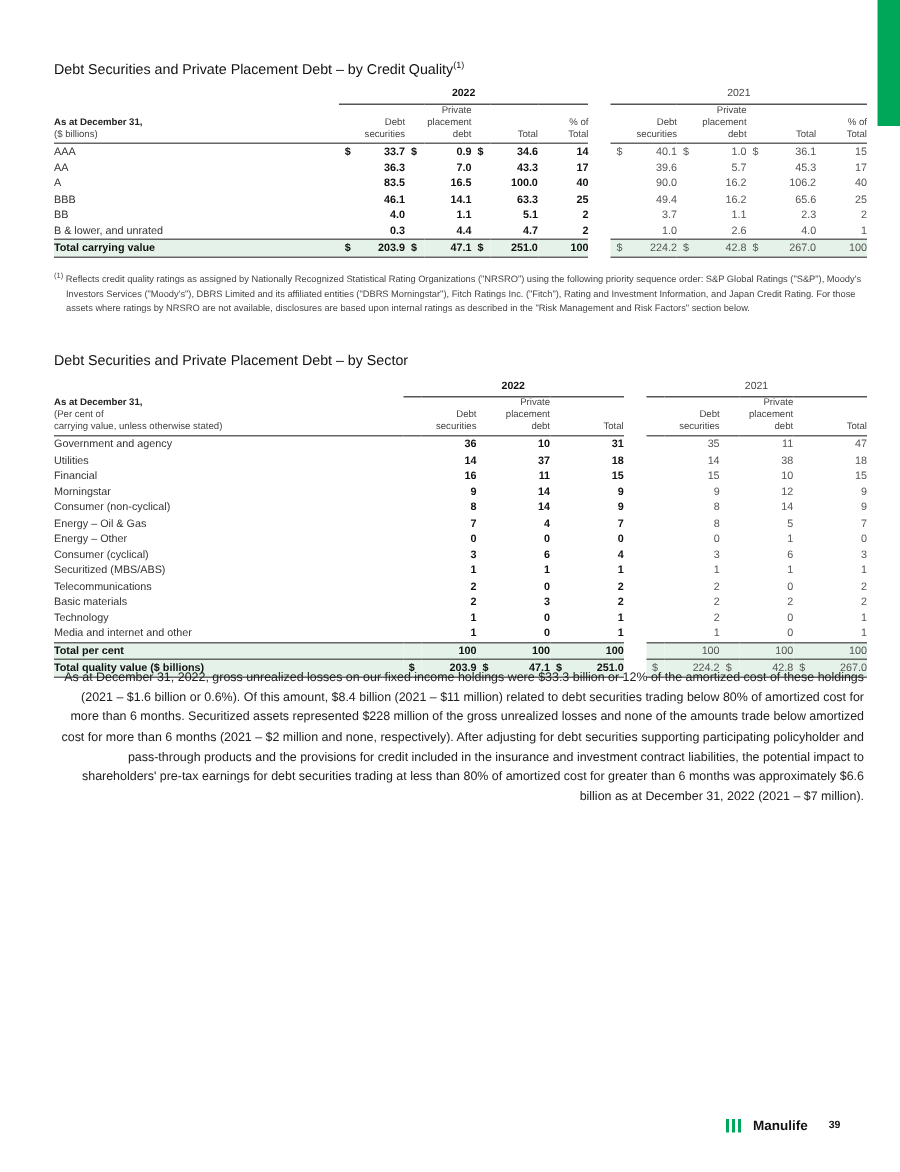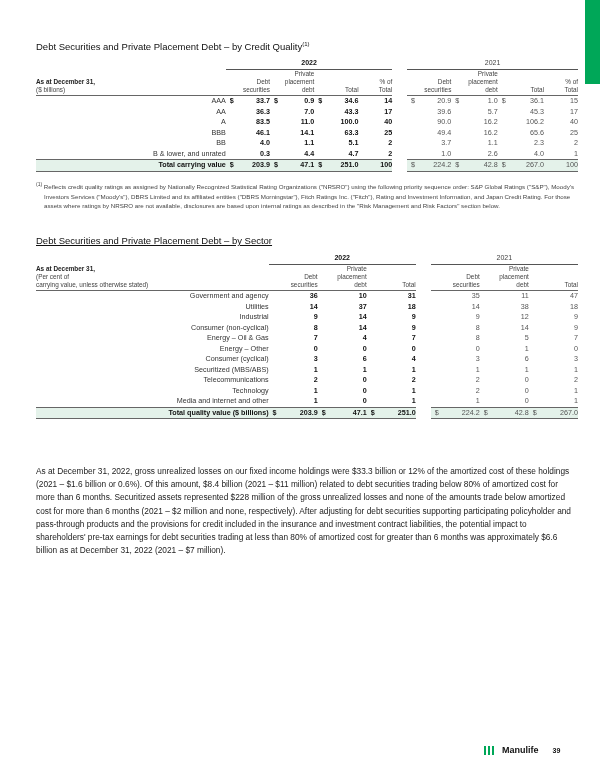--- a/index.html
+++ b/index.html
@@ -17,31 +17,31 @@
   h2 sup { font-size: 6px; }
   table { position: absolute; left: 36px; width: 542px; border-collapse: collapse; font-size: 7.2px; }
   td, th { padding: 0; height: 10.5px; line-height: 10.5px; white-space: nowrap; }
   th { font-weight: normal; color: #444; font-size: 6.4px; line-height: 8px; vertical-align: bottom; }
   .year-row th { font-size: 7px; height: 13px; line-height: 13px; }
   .y22 { font-weight: bold; color: #111; border-bottom: 1px solid #555; }
   .y21 { color: #444; border-bottom: 1px solid #555; }
   .gap { width: 12px; border: none !important; }
   .hdr-row th { border-bottom: 1px solid #666; padding-bottom: 1px; }
   .hdr-row th.gap { border-bottom: none; }
-  td.label { text-align: right; color: #333; }
+  td.label { text-align: left; color: #333; }
   td.num { text-align: right; }
   td.b { font-weight: bold; color: #111; }
   td.l { color: #555; }
   td.cur { text-align: left; padding-left: 4px; }
   tr.total td { background: #e4f2ea; border-top: 1px solid #666; border-bottom: 1px solid #666; font-weight: bold; color: #111; }
   tr.total td.l { font-weight: normal; color: #555; }
   tr.total td.gap { background: #fff; border: none; }
   .footnote { position: absolute; left: 36px; top: 180px; width: 540px; font-size: 6.2px; line-height: 9.5px; color: #444; margin: 0; padding-left: 8px; text-indent: -8px; }
   .footnote sup { font-size: 5px; }
-  .para { position: absolute; left: 36px; top: 465px; width: 540px; font-size: 8.3px; line-height: 13.2px; color: #222; margin: 0; }
+  .para { position: absolute; left: 36px; top: 445px; width: 540px; font-size: 8.3px; line-height: 13.2px; color: #222; margin: 0; text-align: right; }
   .footer { position: absolute; top: 745px; left: 484px; display: flex; align-items: center; }
   .logo-bars { display: flex; gap: 2px; margin-right: 8px; }
   .logo-bars span { width: 2px; height: 9px; background: #00a758; display: block; }
   .brand { font-weight: bold; font-size: 9px; color: #111; }
   .page-num { font-size: 7px; color: #111; margin-left: 14px; font-weight: bold; }
 </style>
 </head>
 <body>
 
 <div class="side-bar"></div>
@@ -92,21 +92,21 @@
         <td class="label">AAA</td>
         <td class="cur b">$</td>
         <td class="num b">33.7</td>
         <td class="cur b">$</td>
         <td class="num b">0.9</td>
         <td class="cur b">$</td>
         <td class="num b">34.6</td>
         <td class="num b">14</td>
         <td class="gap"></td>
         <td class="cur l">$</td>
-        <td class="num l">20.9</td>
+        <td class="num l">40.1</td>
         <td class="cur l">$</td>
         <td class="num l">1.0</td>
         <td class="cur l">$</td>
         <td class="num l">36.1</td>
         <td class="num l">15</td>
       </tr>
       <tr>
         <td class="label">AA</td>
         <td class="cur b"></td>
         <td class="num b">36.3</td>
@@ -122,21 +122,21 @@
         <td class="num l">5.7</td>
         <td class="cur l"></td>
         <td class="num l">45.3</td>
         <td class="num l">17</td>
       </tr>
       <tr>
         <td class="label">A</td>
         <td class="cur b"></td>
         <td class="num b">83.5</td>
         <td class="cur b"></td>
-        <td class="num b">11.0</td>
+        <td class="num b">16.5</td>
         <td class="cur b"></td>
         <td class="num b">100.0</td>
         <td class="num b">40</td>
         <td class="gap"></td>
         <td class="cur l"></td>
         <td class="num l">90.0</td>
         <td class="cur l"></td>
         <td class="num l">16.2</td>
         <td class="cur l"></td>
         <td class="num l">106.2</td>
@@ -212,21 +212,21 @@
         <td class="num l">42.8</td>
         <td class="cur l">$</td>
         <td class="num l">267.0</td>
         <td class="num l">100</td>
       </tr>
     </tbody>
 </table>
 
 <p class="footnote"><sup>(1)</sup> <span>Reflects credit quality ratings as assigned by Nationally Recognized Statistical Rating Organizations ("NRSRO") using the following priority sequence order: S&amp;P Global Ratings ("S&amp;P"), Moody's Investors Services ("Moody's"), DBRS Limited and its affiliated entities ("DBRS Morningstar"), Fitch Ratings Inc. ("Fitch"), Rating and Investment Information, and Japan Credit Rating. For those assets where ratings by NRSRO are not available, disclosures are based upon internal ratings as described in the "Risk Management and Risk Factors" section below.</span></p>
 
-<h2 style="top:235px;text-decoration:underline;">Debt Securities and Private Placement Debt – by Sector</h2>
+<h2 style="top:235px;">Debt Securities and Private Placement Debt – by Sector</h2>
 
 <table id="sec-table" style="top:251px;">
   <colgroup>
     <col style="width:218px">
       <col style="width:12px">
       <col style="width:34px">
       <col style="width:12px">
       <col style="width:34px">
       <col style="width:12px">
       <col style="width:34px">
@@ -283,21 +283,37 @@
         <td class="num b">18</td>
         <td class="gap"></td>
         <td class="cur l"></td>
         <td class="num l">14</td>
         <td class="cur l"></td>
         <td class="num l">38</td>
         <td class="cur l"></td>
         <td class="num l">18</td>
       </tr>
       <tr>
-        <td class="label">Industrial</td>
+        <td class="label">Financial</td>
+        <td class="cur b"></td>
+        <td class="num b">16</td>
+        <td class="cur b"></td>
+        <td class="num b">11</td>
+        <td class="cur b"></td>
+        <td class="num b">15</td>
+        <td class="gap"></td>
+        <td class="cur l"></td>
+        <td class="num l">15</td>
+        <td class="cur l"></td>
+        <td class="num l">10</td>
+        <td class="cur l"></td>
+        <td class="num l">15</td>
+      </tr>
+      <tr>
+        <td class="label">Morningstar</td>
         <td class="cur b"></td>
         <td class="num b">9</td>
         <td class="cur b"></td>
         <td class="num b">14</td>
         <td class="cur b"></td>
         <td class="num b">9</td>
         <td class="gap"></td>
         <td class="cur l"></td>
         <td class="num l">9</td>
         <td class="cur l"></td>
@@ -395,20 +411,36 @@
         <td class="num b">2</td>
         <td class="gap"></td>
         <td class="cur l"></td>
         <td class="num l">2</td>
         <td class="cur l"></td>
         <td class="num l">0</td>
         <td class="cur l"></td>
         <td class="num l">2</td>
       </tr>
       <tr>
+        <td class="label">Basic materials</td>
+        <td class="cur b"></td>
+        <td class="num b">2</td>
+        <td class="cur b"></td>
+        <td class="num b">3</td>
+        <td class="cur b"></td>
+        <td class="num b">2</td>
+        <td class="gap"></td>
+        <td class="cur l"></td>
+        <td class="num l">2</td>
+        <td class="cur l"></td>
+        <td class="num l">2</td>
+        <td class="cur l"></td>
+        <td class="num l">2</td>
+      </tr>
+      <tr>
         <td class="label">Technology</td>
         <td class="cur b"></td>
         <td class="num b">1</td>
         <td class="cur b"></td>
         <td class="num b">0</td>
         <td class="cur b"></td>
         <td class="num b">1</td>
         <td class="gap"></td>
         <td class="cur l"></td>
         <td class="num l">2</td>
@@ -425,20 +457,36 @@
         <td class="num b">0</td>
         <td class="cur b"></td>
         <td class="num b">1</td>
         <td class="gap"></td>
         <td class="cur l"></td>
         <td class="num l">1</td>
         <td class="cur l"></td>
         <td class="num l">0</td>
         <td class="cur l"></td>
         <td class="num l">1</td>
+      </tr>
+      <tr class="total">
+        <td class="label">Total per cent</td>
+        <td class="cur b"></td>
+        <td class="num b">100</td>
+        <td class="cur b"></td>
+        <td class="num b">100</td>
+        <td class="cur b"></td>
+        <td class="num b">100</td>
+        <td class="gap"></td>
+        <td class="cur l"></td>
+        <td class="num l">100</td>
+        <td class="cur l"></td>
+        <td class="num l">100</td>
+        <td class="cur l"></td>
+        <td class="num l">100</td>
       </tr>
       <tr class="total">
         <td class="label">Total quality value ($ billions)</td>
         <td class="cur b">$</td>
         <td class="num b">203.9</td>
         <td class="cur b">$</td>
         <td class="num b">47.1</td>
         <td class="cur b">$</td>
         <td class="num b">251.0</td>
         <td class="gap"></td>

